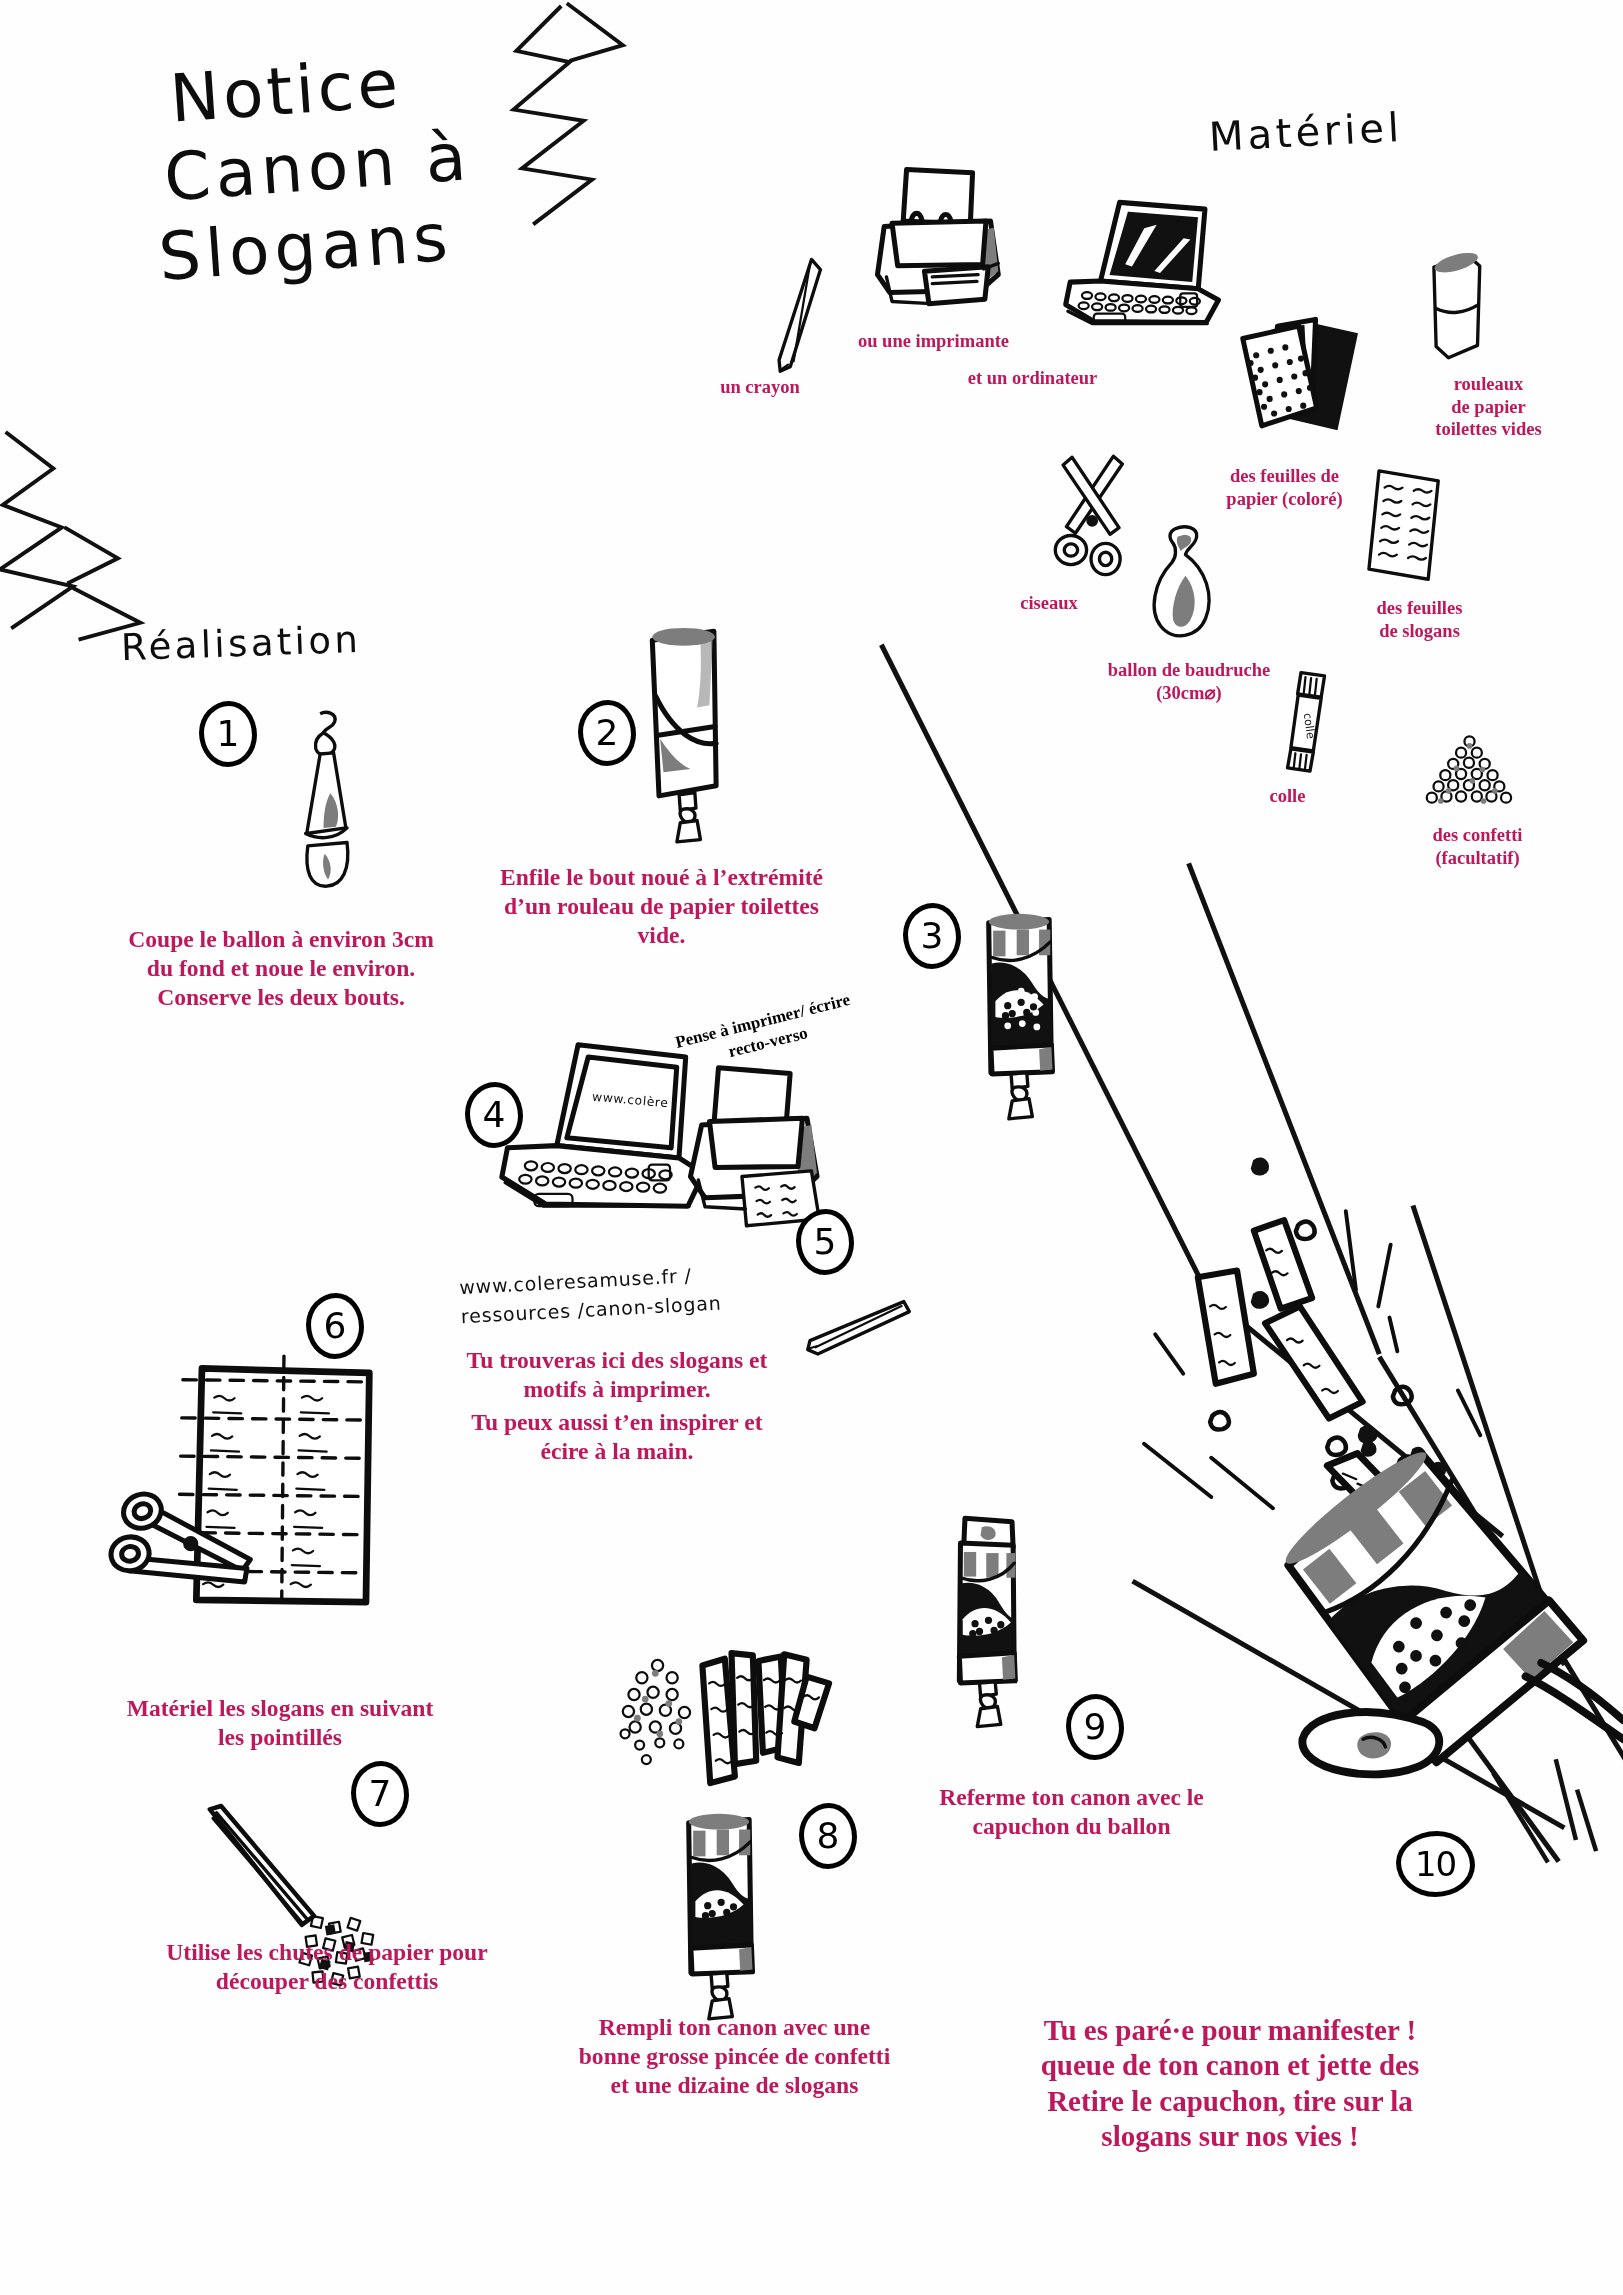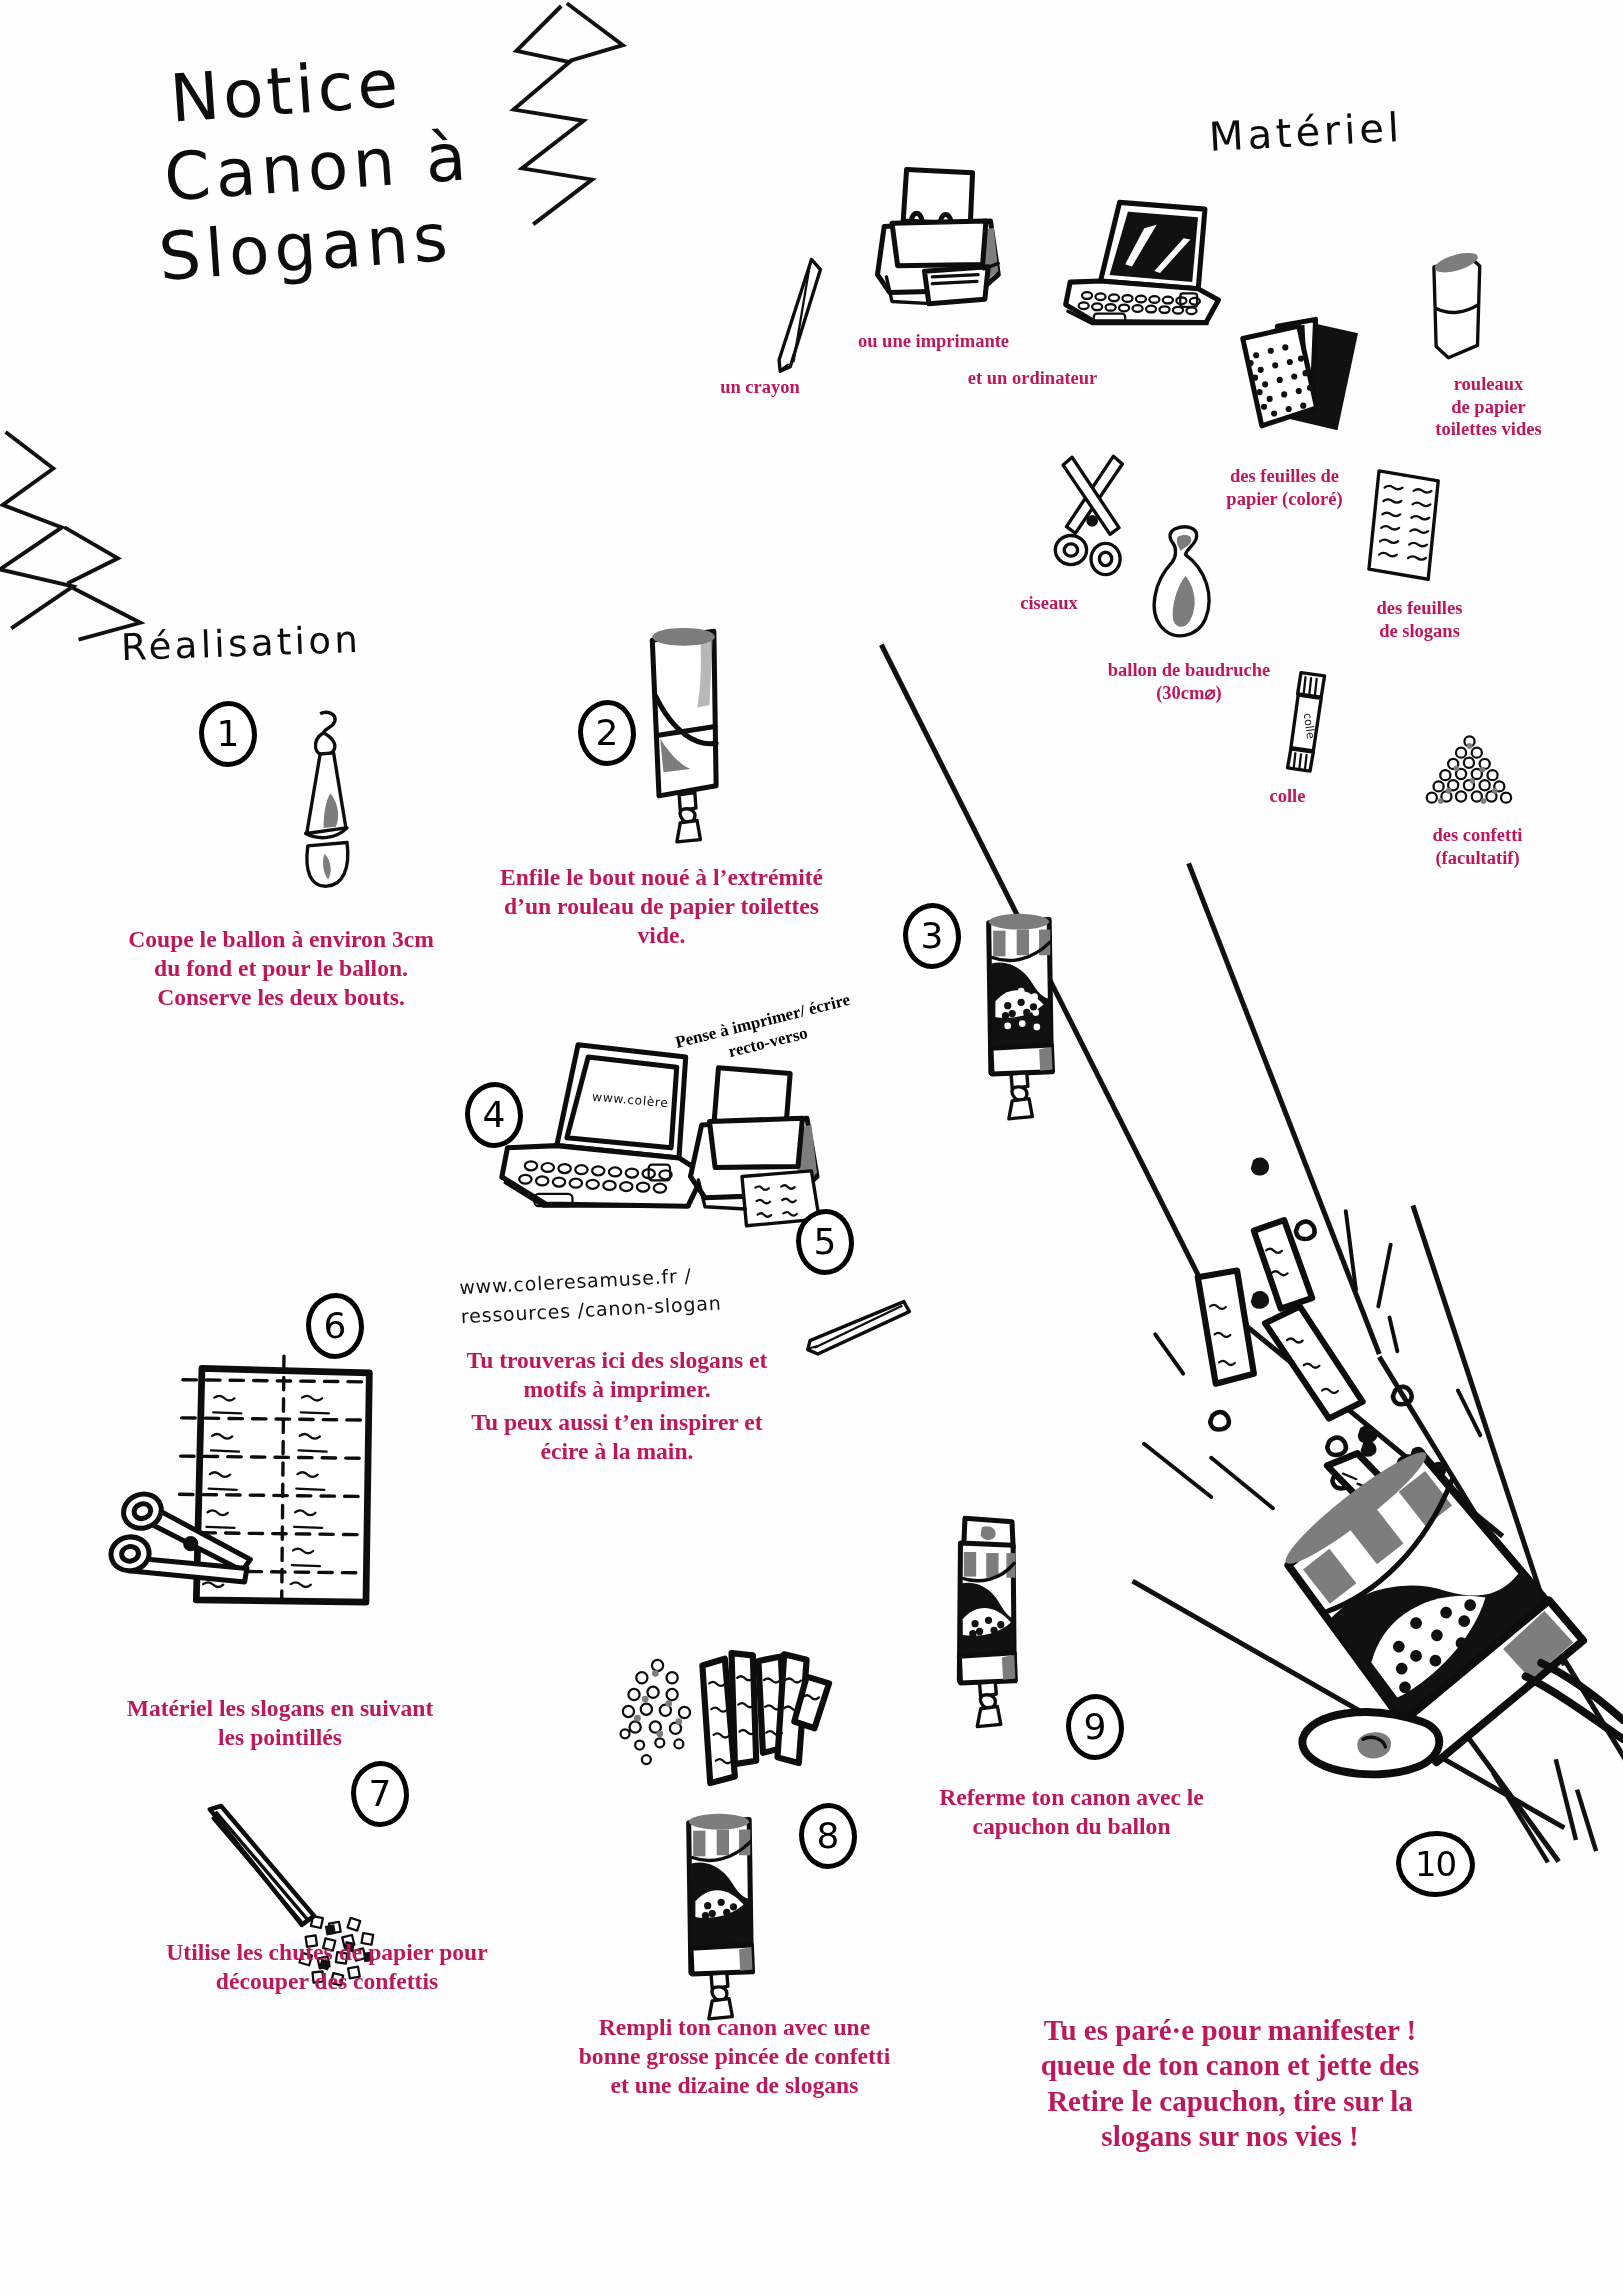--- a/index.html
+++ b/index.html
@@ -389,21 +389,21 @@
     <path class="fill-w2" d="M86 8 C98 2 116 8 112 22 C108 34 96 32 92 42"></path>
     <path class="fill-w2" d="M92 42 C110 52 116 64 110 74 C100 86 82 84 78 70 C76 58 82 48 92 42 Z"></path>
     <path class="fill-w2" d="M86 80 L110 78 L132 212 L62 222 Z"></path>
     <path class="fill-g" d="M104 150 C118 166 122 192 114 210 L92 212 C92 186 96 164 104 150 Z"></path>
     <path class="ink2" d="M60 222 C84 234 114 232 134 212"></path>
     <path class="fill-w2" d="M64 244 L134 238 C140 286 126 314 98 316 C68 318 58 288 64 244 Z"></path>
     <path class="fill-g" d="M94 258 C106 270 108 292 100 304 C92 294 88 272 94 258 Z"></path>
   </svg>
   <div class="abs cap cap-md" style="left:79px; top:925px; width:404px;">
     <div>Coupe le ballon à environ 3cm</div>
-    <div>du  fond et pour le ballon.</div>
+    <div>du  fond et noue le environ.</div>
     <div>Conserve les deux bouts.</div>
   </div>
 
   <div class="abs stepnum" style="left:578px; top:700px;">2</div>
   <svg class="abs" style="left:631px; top:623px;" width="112" height="236" viewBox="0 0 200 420">
     <path class="fill-w" d="M38 30 L148 14 L152 290 L50 308 Z"></path>
     <ellipse class="fill-g" cx="94" cy="24" rx="56" ry="16"></ellipse>
     <path class="ink" d="M44 130 C76 196 118 220 152 214"></path>
     <path class="ink" d="M46 200 L150 184"></path>
     <path class="fill-g" d="M52 206 C68 230 84 250 106 260 L58 266 Z"></path>

